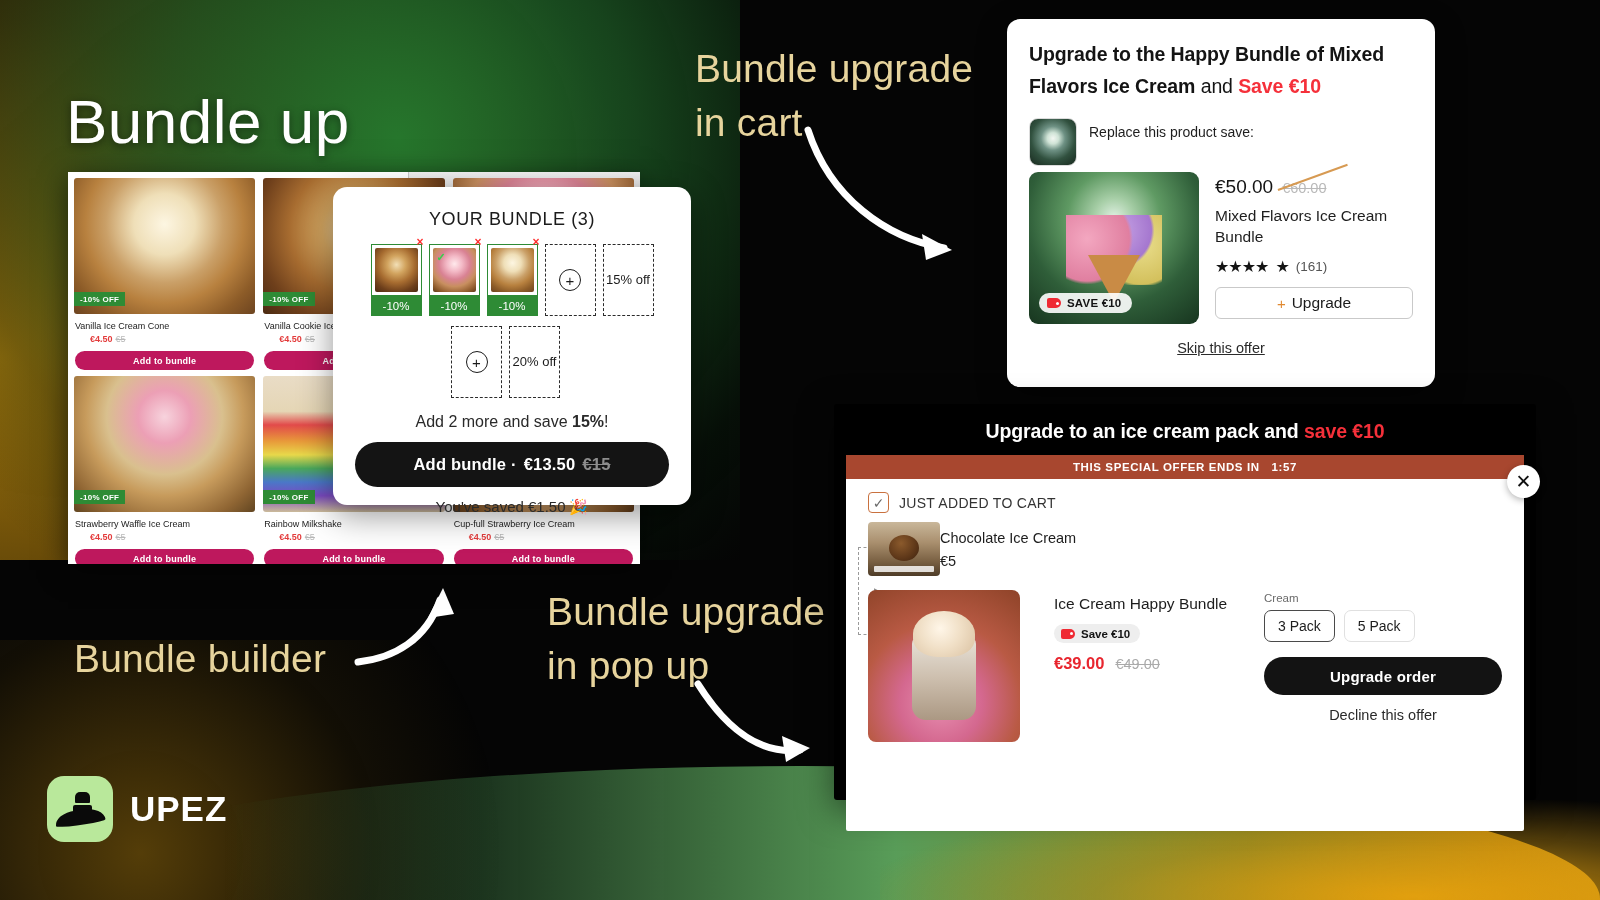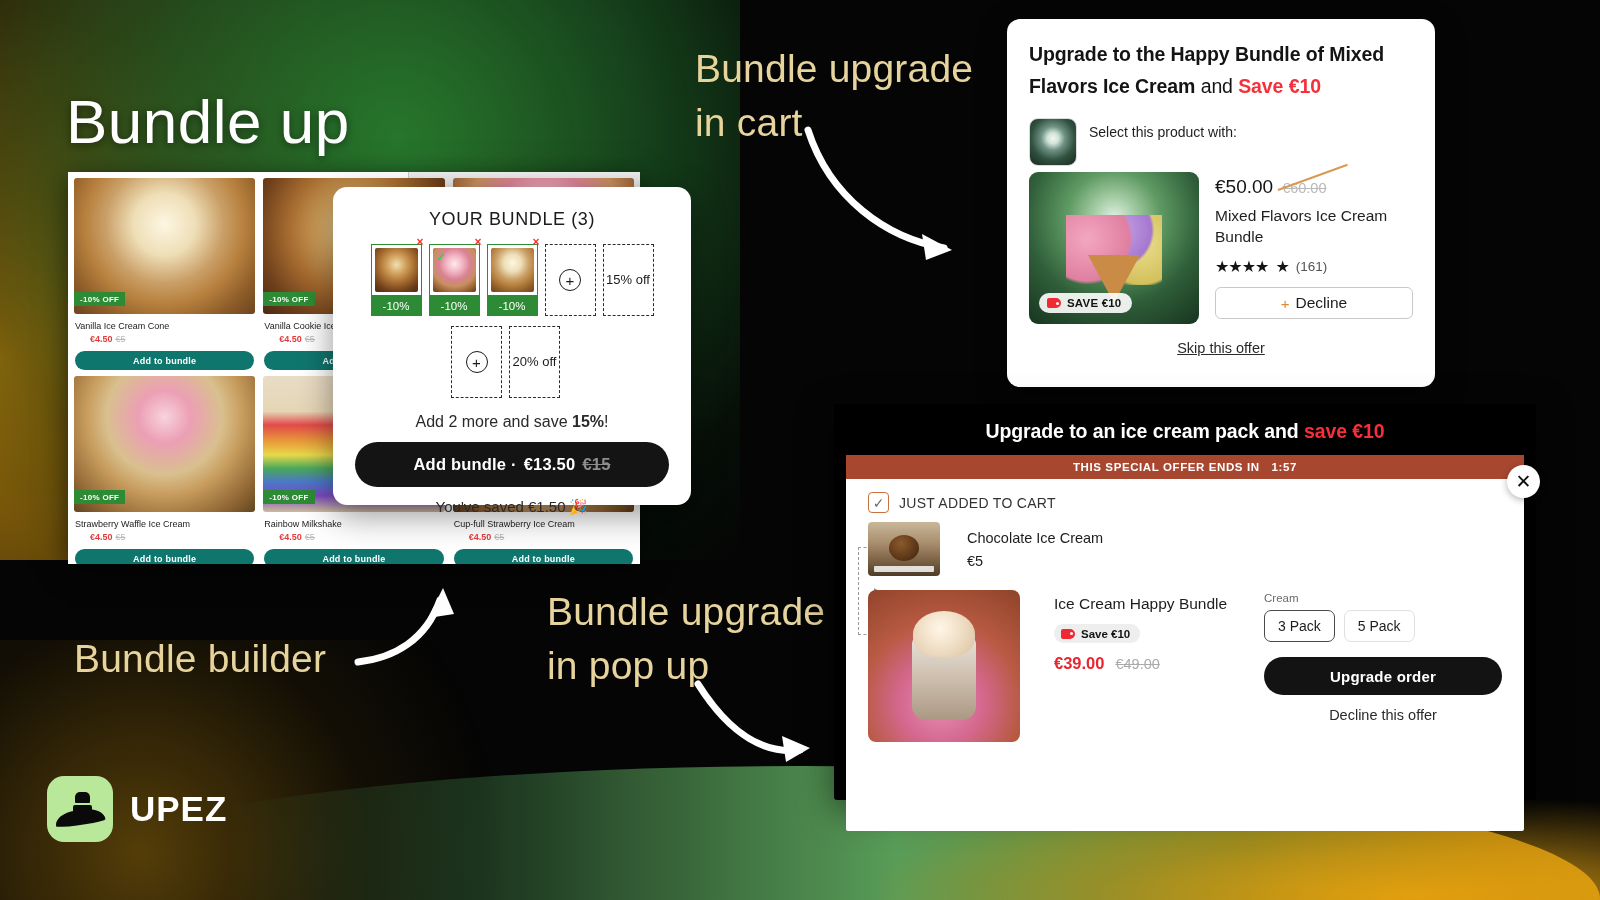--- a/index.html
+++ b/index.html
@@ -79,21 +79,21 @@
   .pbadge {
     position: absolute; left: 0; bottom: 8px;
     background: #2e8b35; color: #fff; font-size: 8px; font-weight: 700;
     padding: 2.5px 6px; letter-spacing: 0.3px;
   }
   .ptitle { font-size: 9px; color: #222; margin: 7px 0 3px 1px; }
   .pprice { font-size: 9px; margin-left: 16px; }
   .pprice .now { color: #e33b3b; font-weight: 600; }
   .pprice .was { color: #b9b9b9; text-decoration: line-through; margin-left: 3px; }
   .pbtn {
-    margin: 7px 1px 0 1px; height: 19px; border-radius: 10px; background: #0f766e;
+    margin: 7px 1px 0 1px; height: 19px; border-radius: 10px; background: #be185d;
     color: #fff; font-size: 9px; font-weight: 700; letter-spacing: 0.2px;
     display: flex; align-items: center; justify-content: center;
   }
 
   
   .ic1 { background: radial-gradient(circle at 50% 34%, #fdf6e2 0%, #efdfb8 24%, #caa068 46%, #b8813f 62%, #8d5c28 82%, #6d4420 100%); }
   .ic2 { background: radial-gradient(circle at 50% 38%, #f2dfb6 0%, #d2a45f 26%, #a76c30 52%, #6e3f1b 78%, #4b2a12 100%); }
   .ic3 { background: radial-gradient(circle at 50% 36%, #ffe9ec 0%, #f3b9c6 22%, #d98294 44%, #c88f5f 64%, #8f5a2b 86%, #5e3a1a 100%); }
   .ic4 { background: radial-gradient(circle at 50% 30%, #f7d3dd 0%, #ec9fb5 20%, #d9c08e 44%, #c79b5c 60%, #8f6533 84%, #614521 100%); }
   .ic5 { background: linear-gradient(180deg,#e9dcc6 0%,#e5d6b5 26%, #e24a4a 36%, #e89a3a 48%, #e8d84a 58%, #4aa85c 68%, #4a78c8 78%, #7a4ac0 88%, #cbbb9a 100%); }
@@ -228,21 +228,21 @@
     position: absolute; right: -16px; top: 10px; width: 33px; height: 33px; border-radius: 50%;
     background: #fff; display: flex; align-items: center; justify-content: center;
     font-size: 19px; color: #111; box-shadow: 0 2px 7px rgba(0,0,0,0.3);
   }
   .pm-added { padding: 13px 0 0 22px; display: flex; align-items: center; gap: 10px; }
   .chk {
     width: 21px; height: 21px; border: 1.6px solid #c9713f; border-radius: 4px;
     display: flex; align-items: center; justify-content: center; color: #6a6a6a; font-size: 14px;
   }
   .pm-added .lbl { font-size: 14px; color: #333; letter-spacing: 0.3px; }
-  .pm-cartitem { display: flex; gap: 27px; padding: 9px 0 0 22px; align-items: center; }
+  .pm-cartitem { display: flex; gap: 0; padding: 9px 0 0 22px; align-items: center; }
   .pm-cartthumb {
     width: 72px; height: 54px; border-radius: 4px; flex: none; position: relative; overflow: hidden;
     background: linear-gradient(180deg, #c9b79a 0%, #a98f6e 38%, #7b6244 72%, #4e3c28 100%);
   }
   .pm-cartthumb .blob {
     position: absolute; left: 50%; top: 24%; transform: translateX(-50%);
     width: 30px; height: 26px; border-radius: 50%;
     background: radial-gradient(circle at 40% 32%, #8b5a2c 0%, #5c3618 62%, #3b2210 100%);
   }
   .pm-cartthumb .cap { position: absolute; left: 6px; bottom: 4px; right: 6px; height: 6px; background: rgba(255,255,255,0.82); border-radius: 1px; }
@@ -480,21 +480,21 @@
 </div>
 
 <div id="cartcard">
   <div class="cc-head">
     <span>Upgrade to the Happy Bundle of</span>
     <span>Mixed Flavors Ice Cream</span><span class="and"> and </span><span class="red">Save €10</span>
   </div>
 
   <div class="cc-row">
     <div class="cc-thumb"></div>
-    <div class="cc-replace">Select this product with:</div>
+    <div class="cc-replace">Replace this product save:</div>
   </div>
 
   <div class="cc-body">
     <div class="cc-hero">
       <div class="scoops"></div>
       <div class="cone"></div>
       <div class="cc-save">
         <span class="tag-ico"></span>
         <span>SAVE €10</span>
       </div>
@@ -505,21 +505,21 @@
         <span class="was">€60.00</span>
       </div>
       <div class="cc-name">Mixed Flavors Ice Cream Bundle</div>
       <div class="cc-stars">
         <span>★★★★</span>
           <span>★</span>
         <span class="count">(161)</span>
       </div>
       <div class="cc-select">
         <span class="plus">+</span>
-        <span>Decline</span>
+        <span>Upgrade</span>
       </div>
     </div>
   </div>
 
   <div class="cc-skip">Skip this offer</div>
 </div>
 
 <div id="popupmodal">
   <div class="pm-head">
     <span>Upgrade to an ice cream pack and </span><span class="red">save €10</span>

